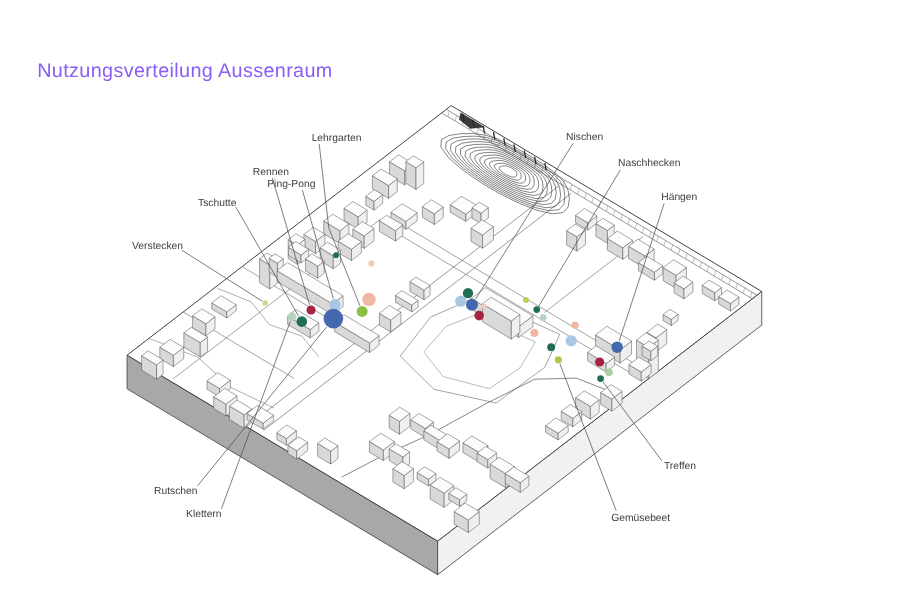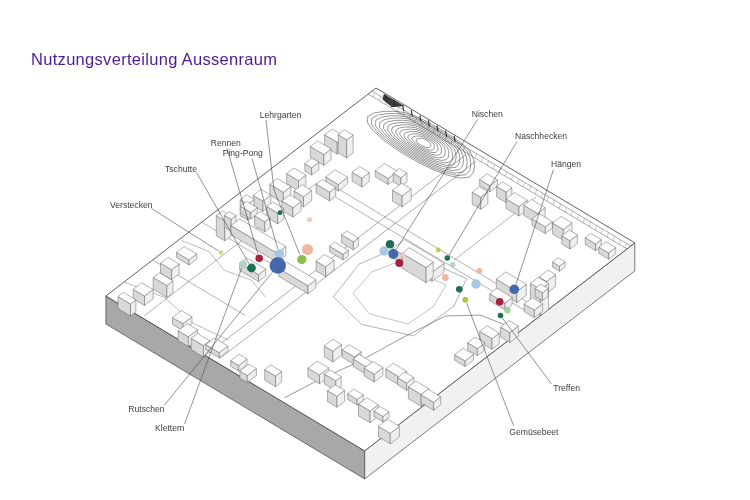--- a/index.html
+++ b/index.html
@@ -1,19 +1,19 @@
 <!DOCTYPE html>
 <html><head>
 <meta charset="utf-8">
 <style>
   html,body{margin:0;padding:0;background:#ffffff;}
   #stage{position:relative;width:750px;height:500px;background:#ffffff;overflow:hidden;
          font-family:"Liberation Sans",sans-serif;}
   #title{position:absolute;left:31px;top:50px;font-size:16.5px;letter-spacing:.3px;
-         color:#4c1d95;white-space:nowrap;}
+         color:#8b5cf6;white-space:nowrap;}
   svg{position:absolute;left:0;top:0;}
   svg text{font-family:"Liberation Sans",sans-serif;font-size:8.6px;fill:#3d3d3d;}
 </style>
 </head>
 <body>
 
 <div id="stage">
   <div id="title">Nutzungsverteilung Aussenraum</div>
   <svg id="model" width="750" height="500" viewBox="0 0 750 500">
       <g>

